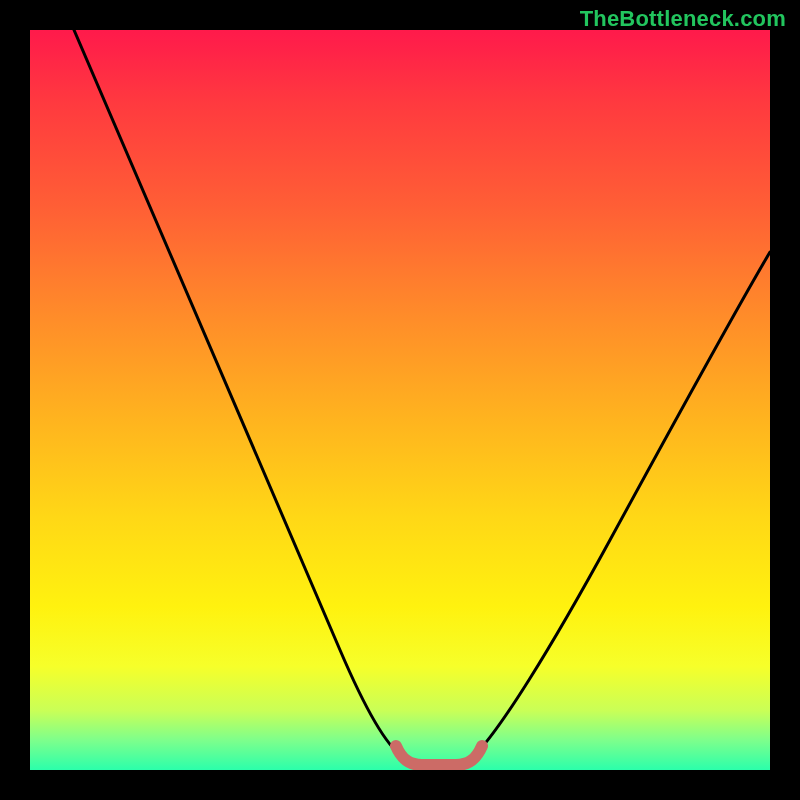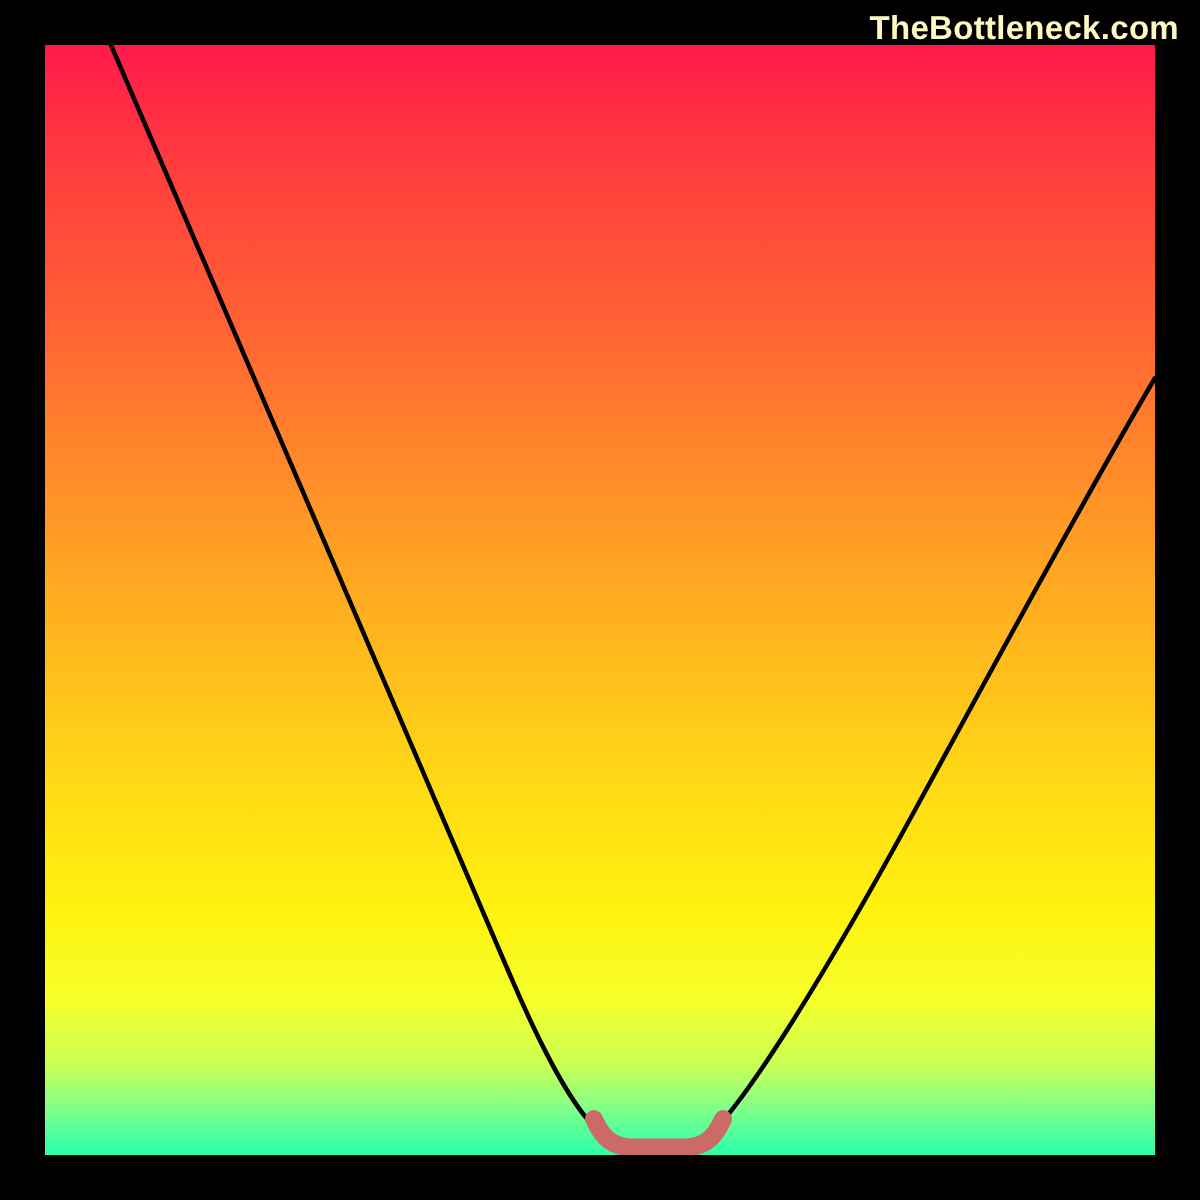--- a/index.html
+++ b/index.html
@@ -14,21 +14,21 @@
   .frame {
     position: relative;
     width: 800px;
     height: 800px;
     background: #000;
   }
   .watermark {
     position: absolute;
     top: 6px;
     right: 14px;
-    color: #fef9c3;
+    color: #22c55e;
     font-size: 22px;
     font-weight: 600;
     letter-spacing: 0.2px;
     z-index: 10;
   }
   .plot-area {
     position: absolute;
     left: 30px;
     top: 30px;
     width: 740px;

